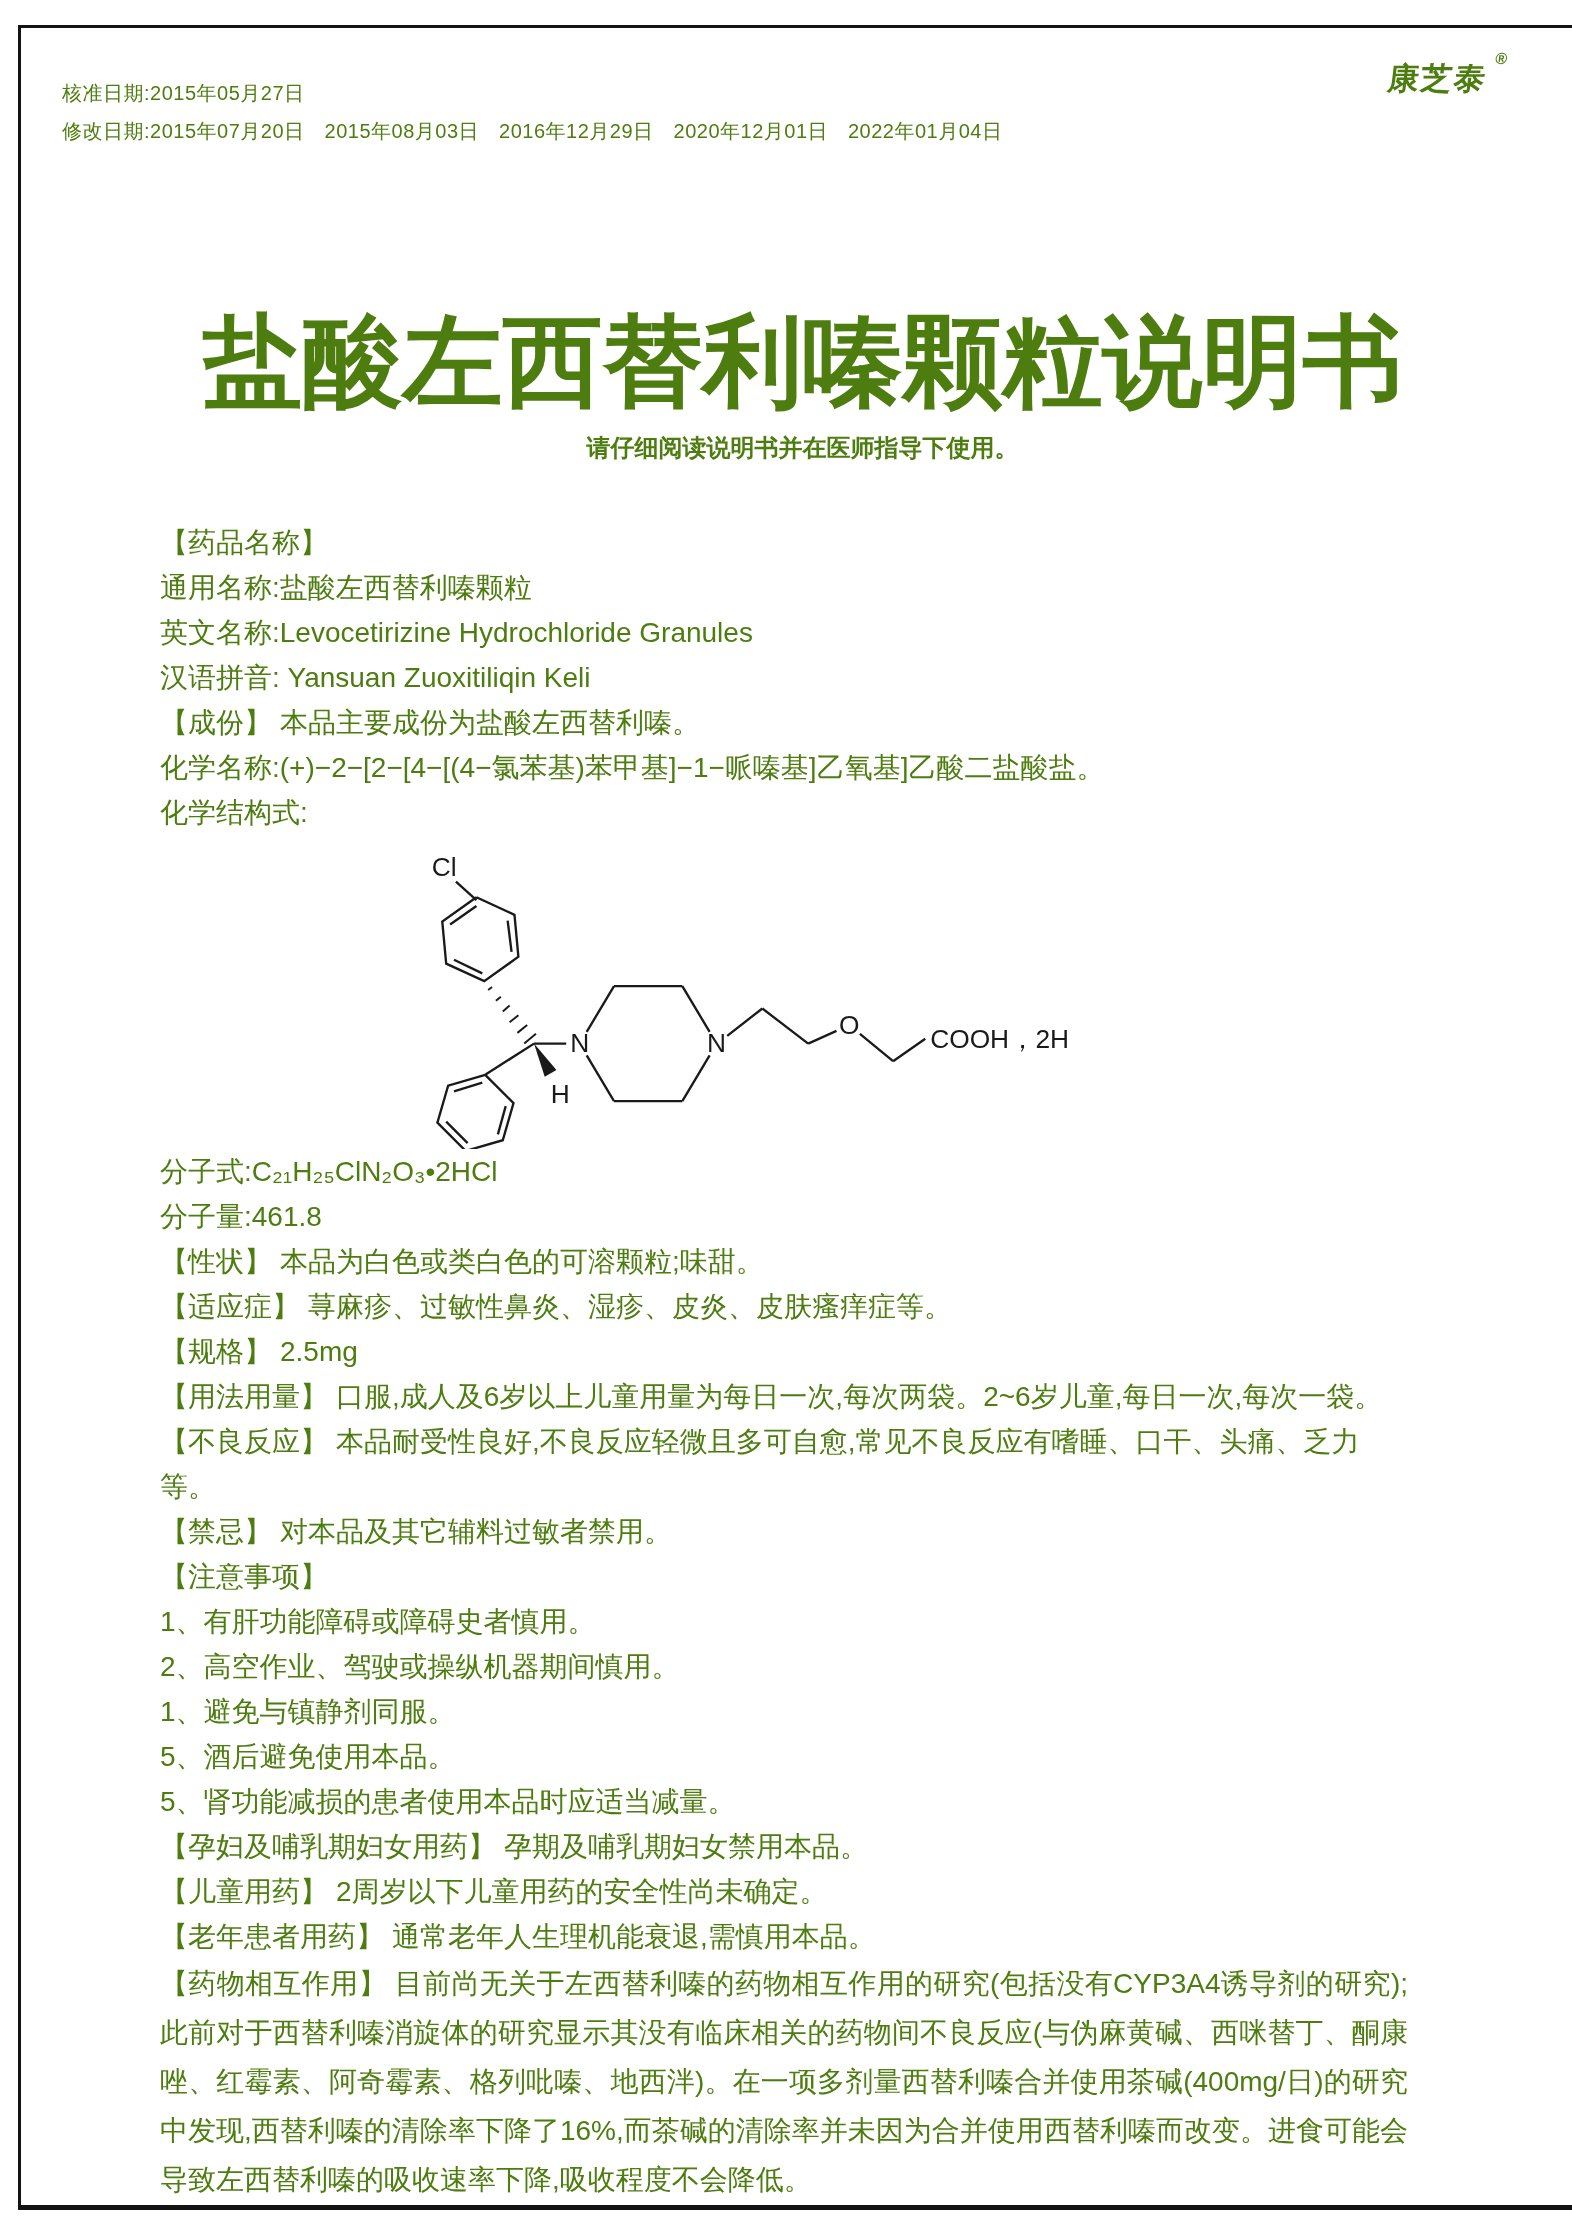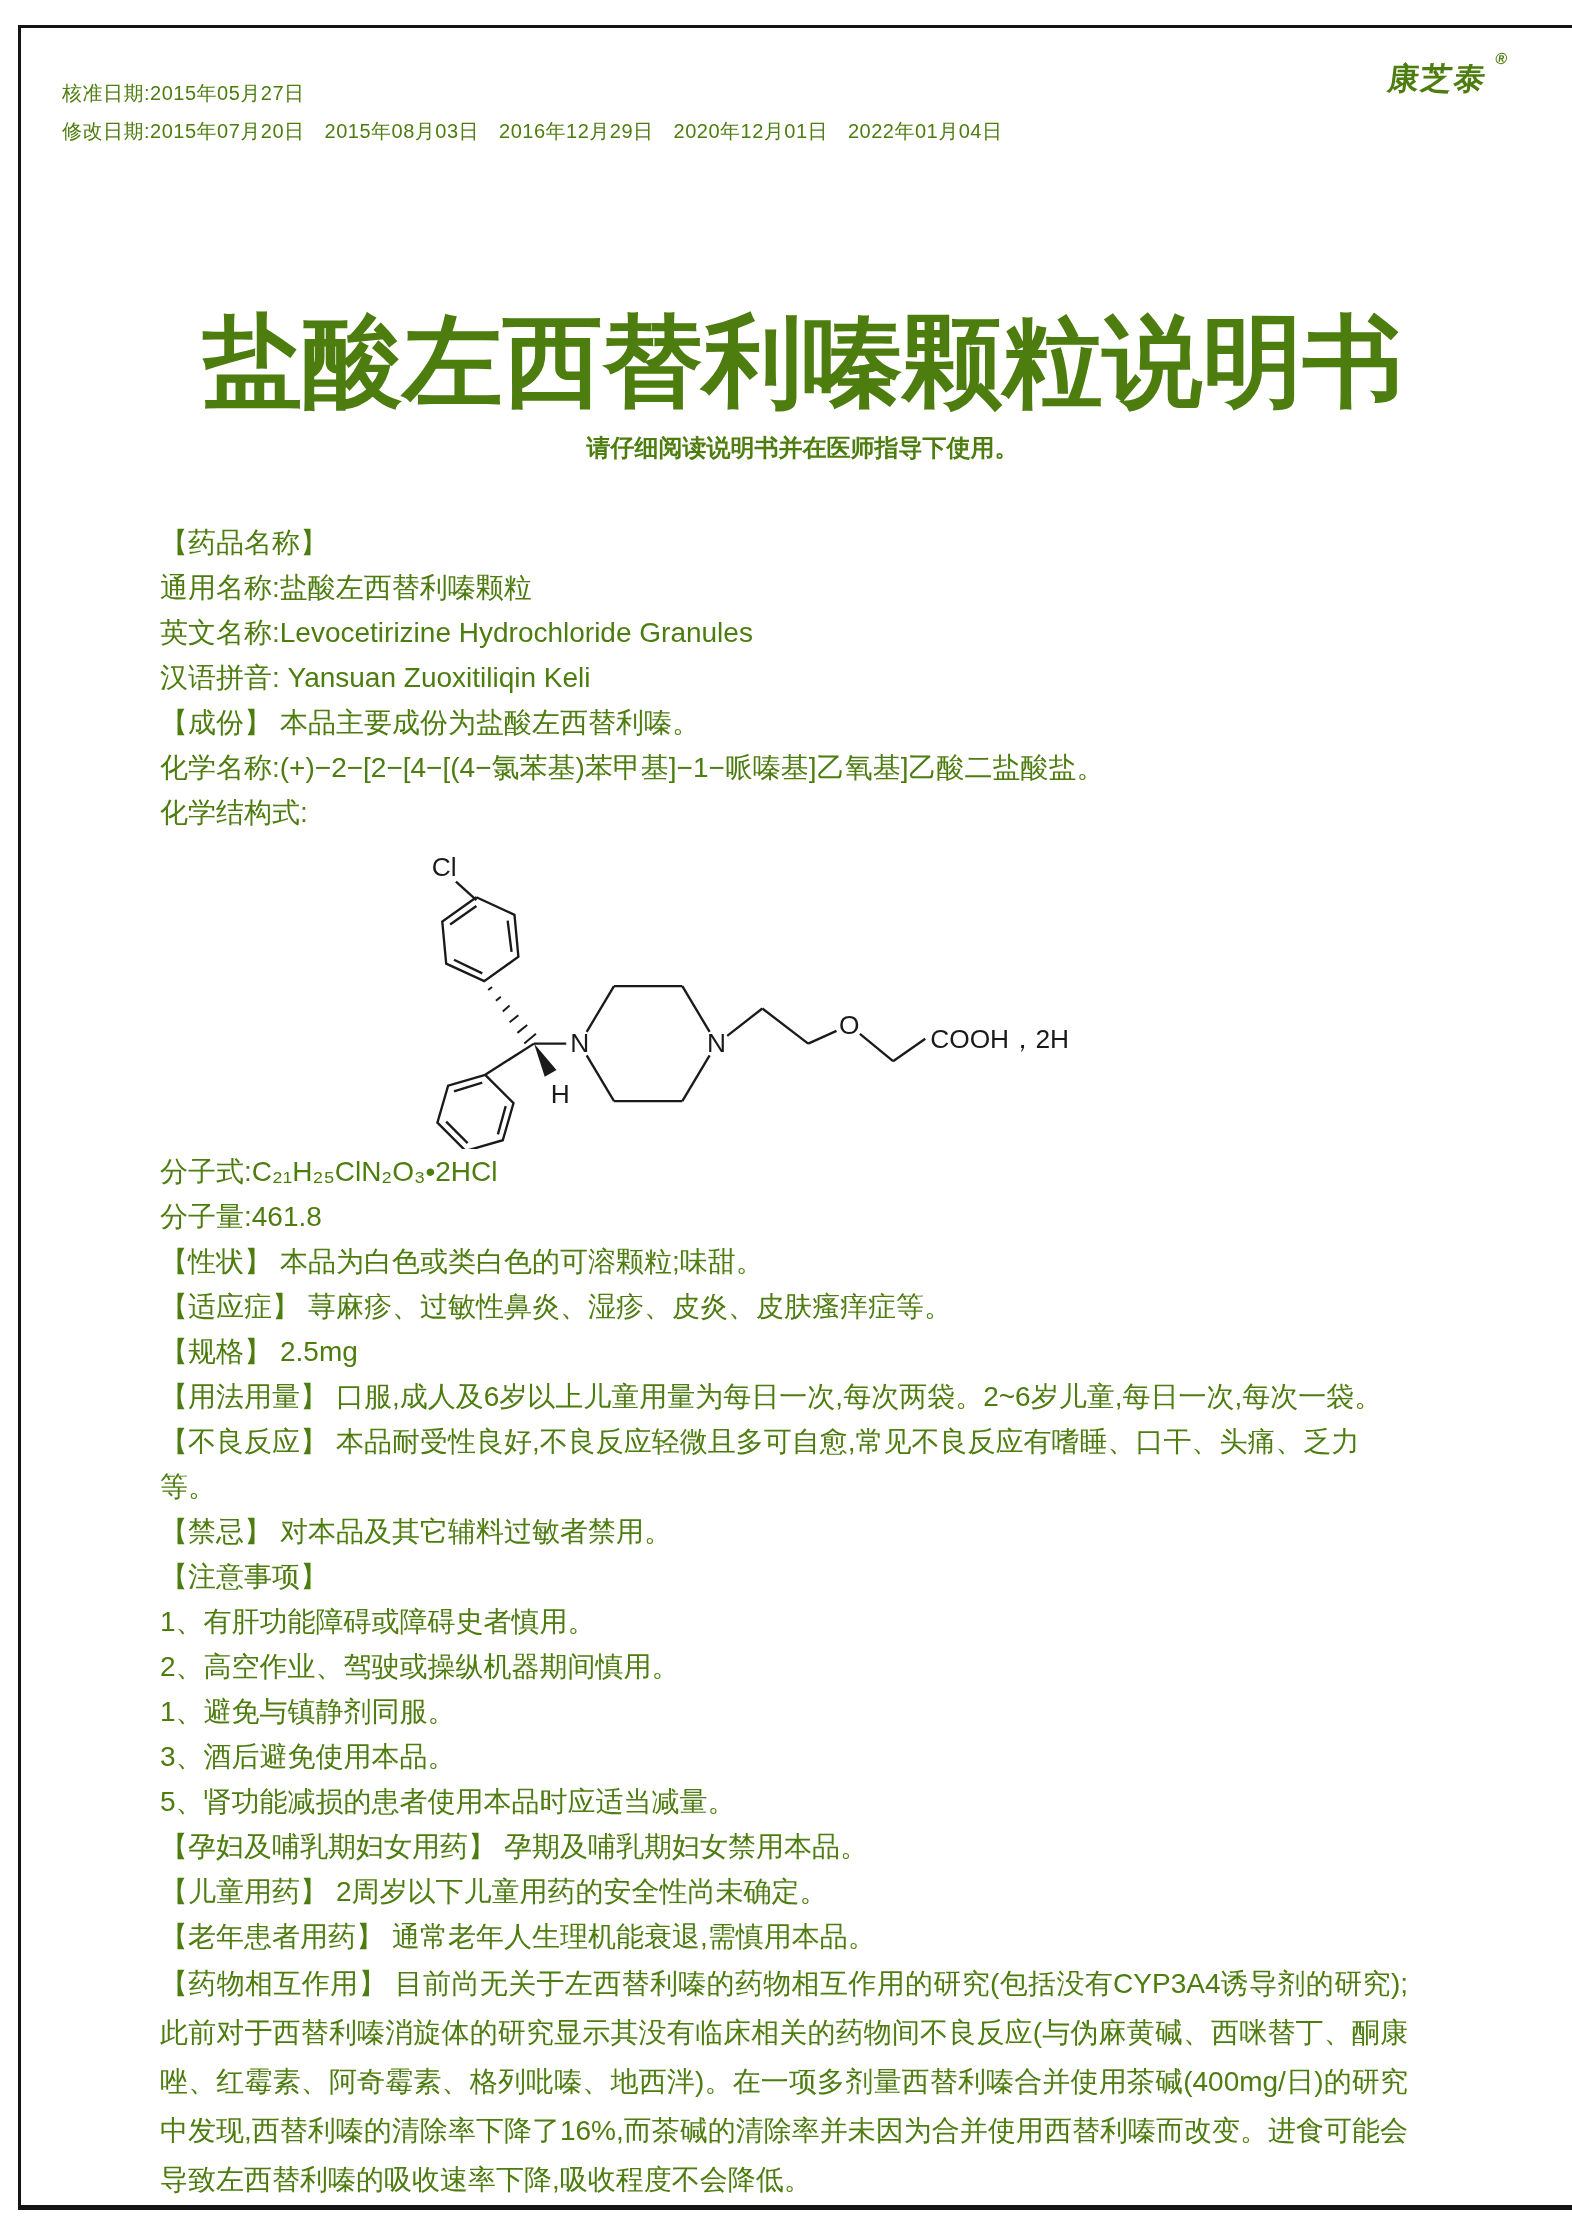--- a/index.html
+++ b/index.html
@@ -175,20 +175,20 @@
     <p><b>【性状】</b><span>本品为白色或类白色的可溶颗粒;味甜。</span></p>
     <p><b>【适应症】</b><span>荨麻疹、过敏性鼻炎、湿疹、皮炎、皮肤瘙痒症等。</span></p>
     <p><b>【规格】</b><span>2.5mg</span></p>
     <p><b>【用法用量】</b><span>口服,成人及6岁以上儿童用量为每日一次,每次两袋。2~6岁儿童,每日一次,每次一袋。</span></p>
     <p><b>【不良反应】</b><span>本品耐受性良好,不良反应轻微且多可自愈,常见不良反应有嗜睡、口干、头痛、乏力等。</span></p>
     <p><b>【禁忌】</b><span>对本品及其它辅料过敏者禁用。</span></p>
     <p><b>【注意事项】</b><span></span></p>
     <p><b></b><span>1、有肝功能障碍或障碍史者慎用。</span></p>
     <p><b></b><span>2、高空作业、驾驶或操纵机器期间慎用。</span></p>
     <p><b></b><span>1、避免与镇静剂同服。</span></p>
-    <p><b></b><span>3、酒后避免使用本品。</span></p>
+    <p><b></b><span>5、酒后避免使用本品。</span></p>
     <p><b></b><span>5、肾功能减损的患者使用本品时应适当减量。</span></p>
     <p><b>【孕妇及哺乳期妇女用药】</b><span>孕期及哺乳期妇女禁用本品。</span></p>
     <p><b>【儿童用药】</b><span>2周岁以下儿童用药的安全性尚未确定。</span></p>
     <p><b>【老年患者用药】</b><span>通常老年人生理机能衰退,需慎用本品。</span></p>
     <p class="p-flow"><b>【药物相互作用】</b><span>目前尚无关于左西替利嗪的药物相互作用的研究(包括没有CYP3A4诱导剂的研究);此前对于西替利嗪消旋体的研究显示其没有临床相关的药物间不良反应(与伪麻黄碱、西咪替丁、酮康唑、红霉素、阿奇霉素、格列吡嗪、地西泮)。在一项多剂量西替利嗪合并使用茶碱(400mg/日)的研究中发现,西替利嗪的清除率下降了16%,而茶碱的清除率并未因为合并使用西替利嗪而改变。进食可能会导致左西替利嗪的吸收速率下降,吸收程度不会降低。</span></p>
   </div>
 </div>
 
 </body></html>

